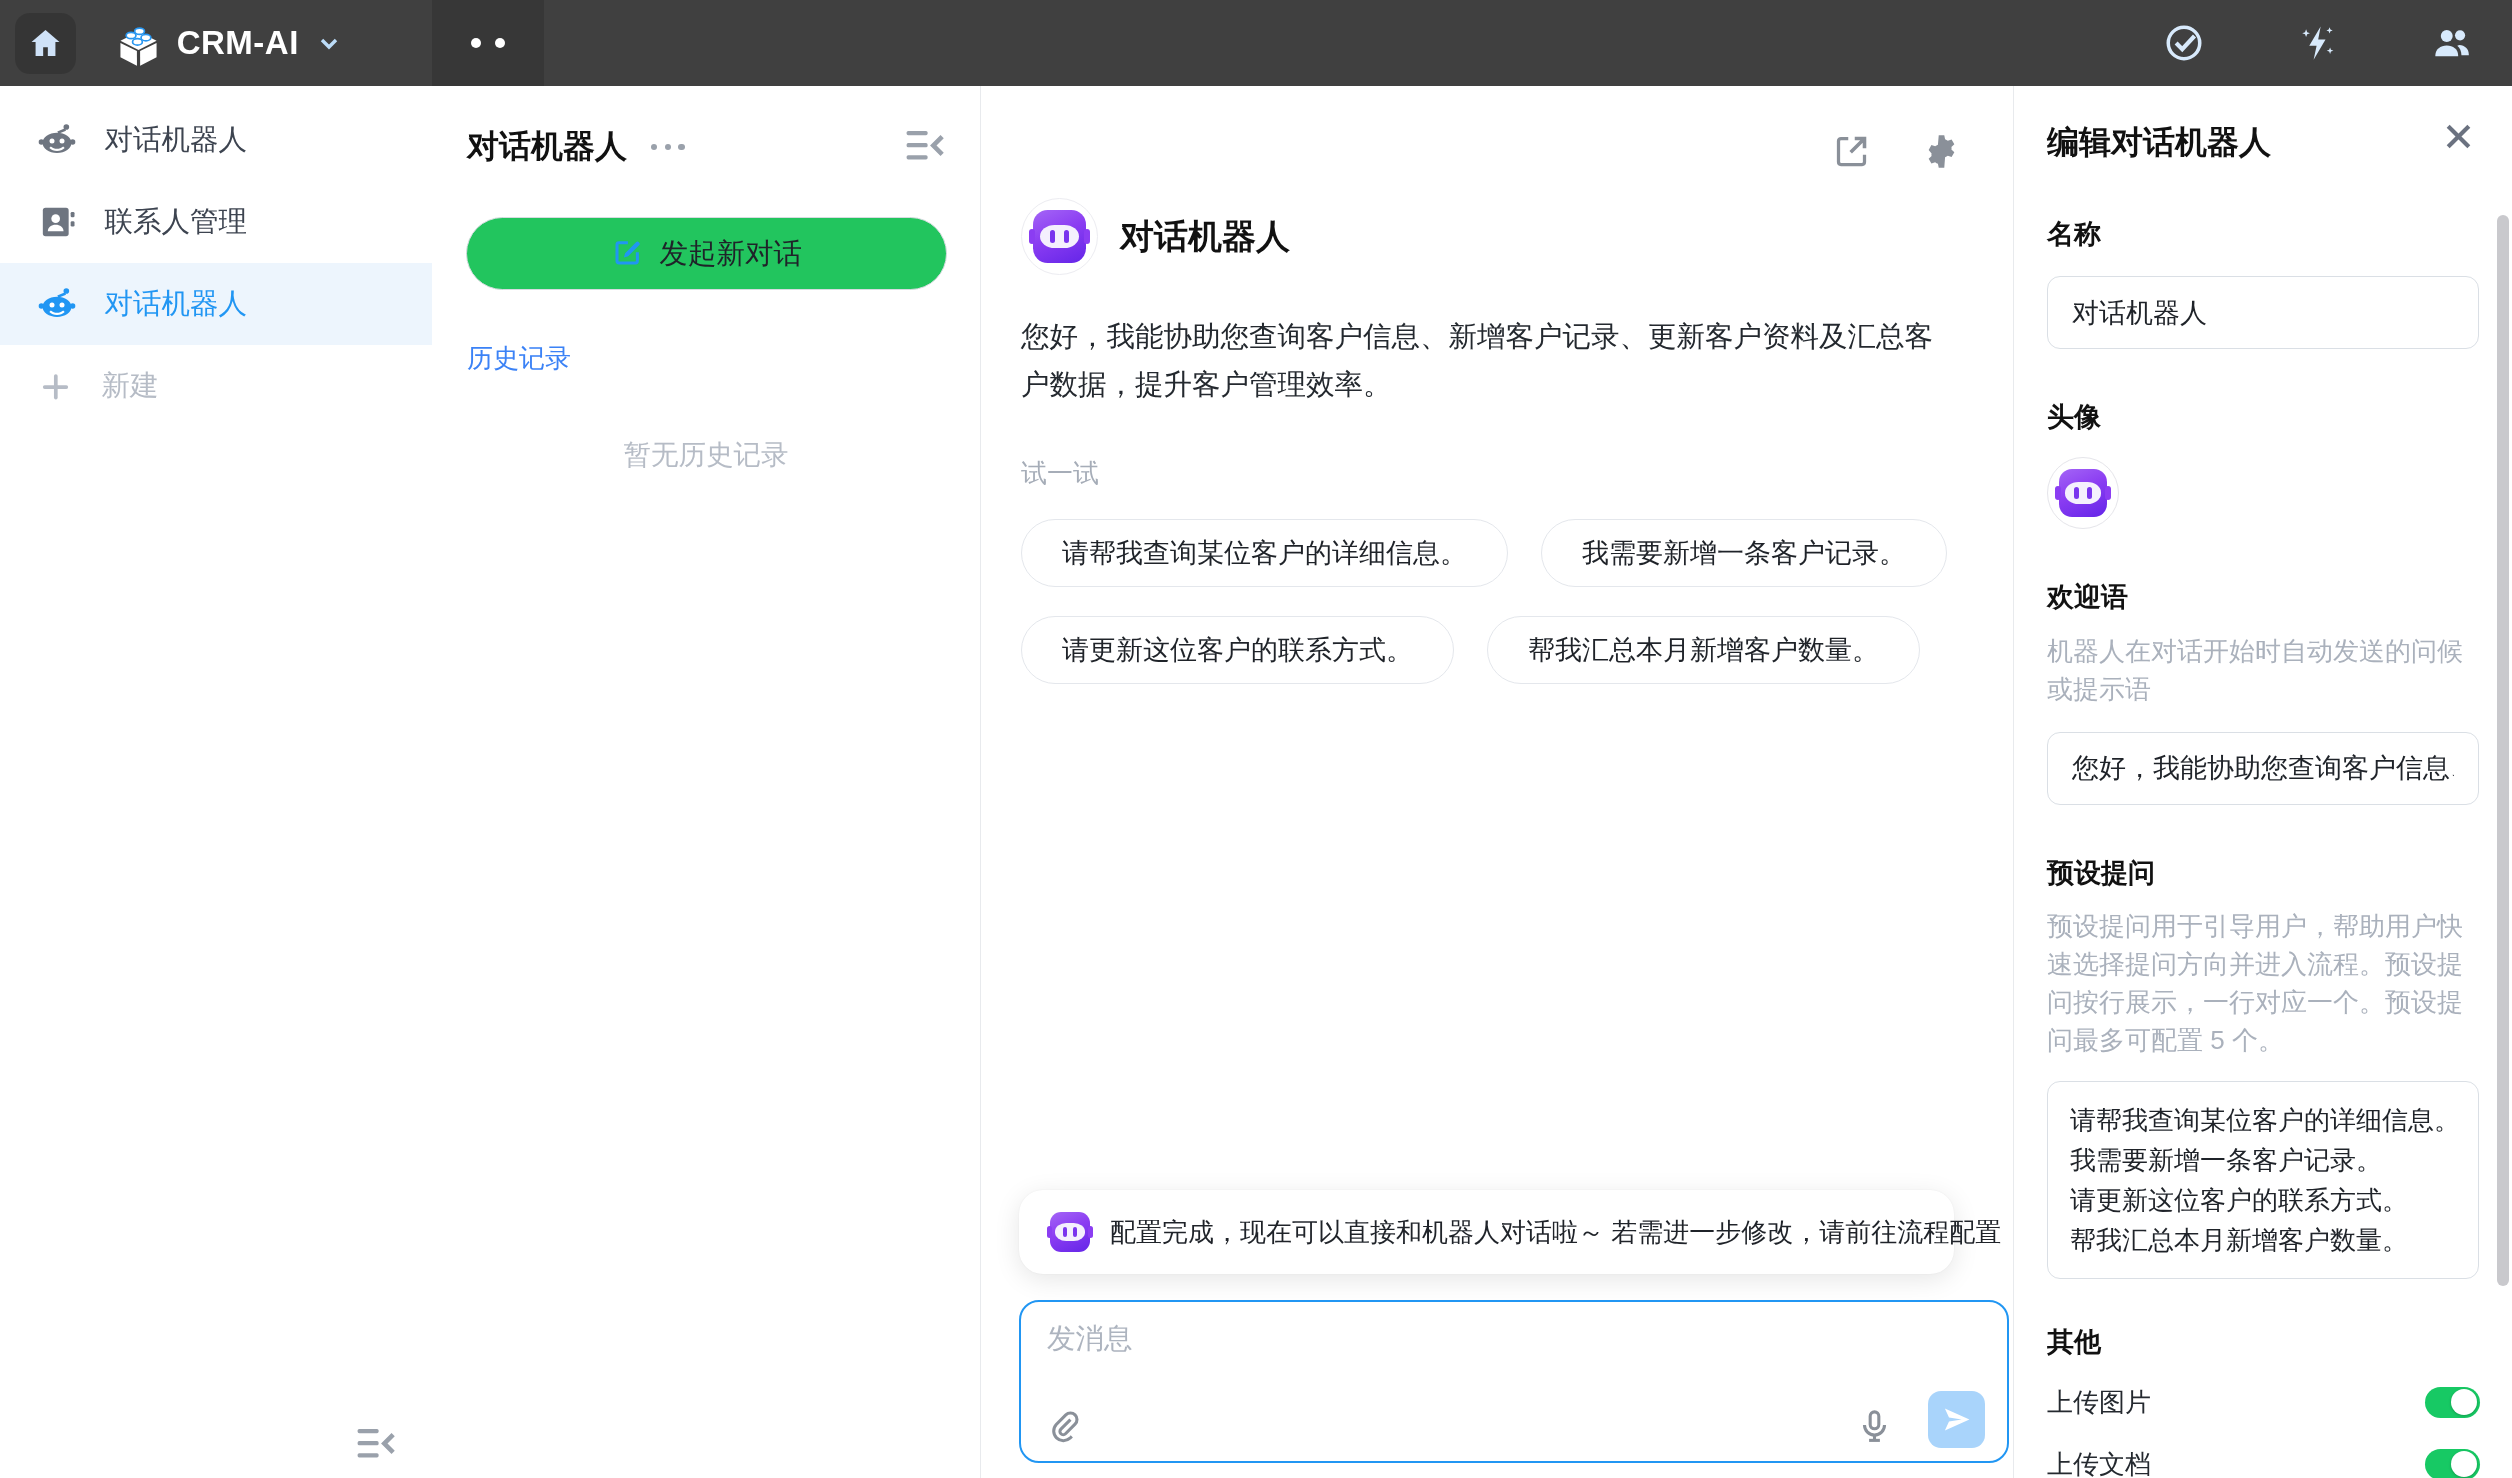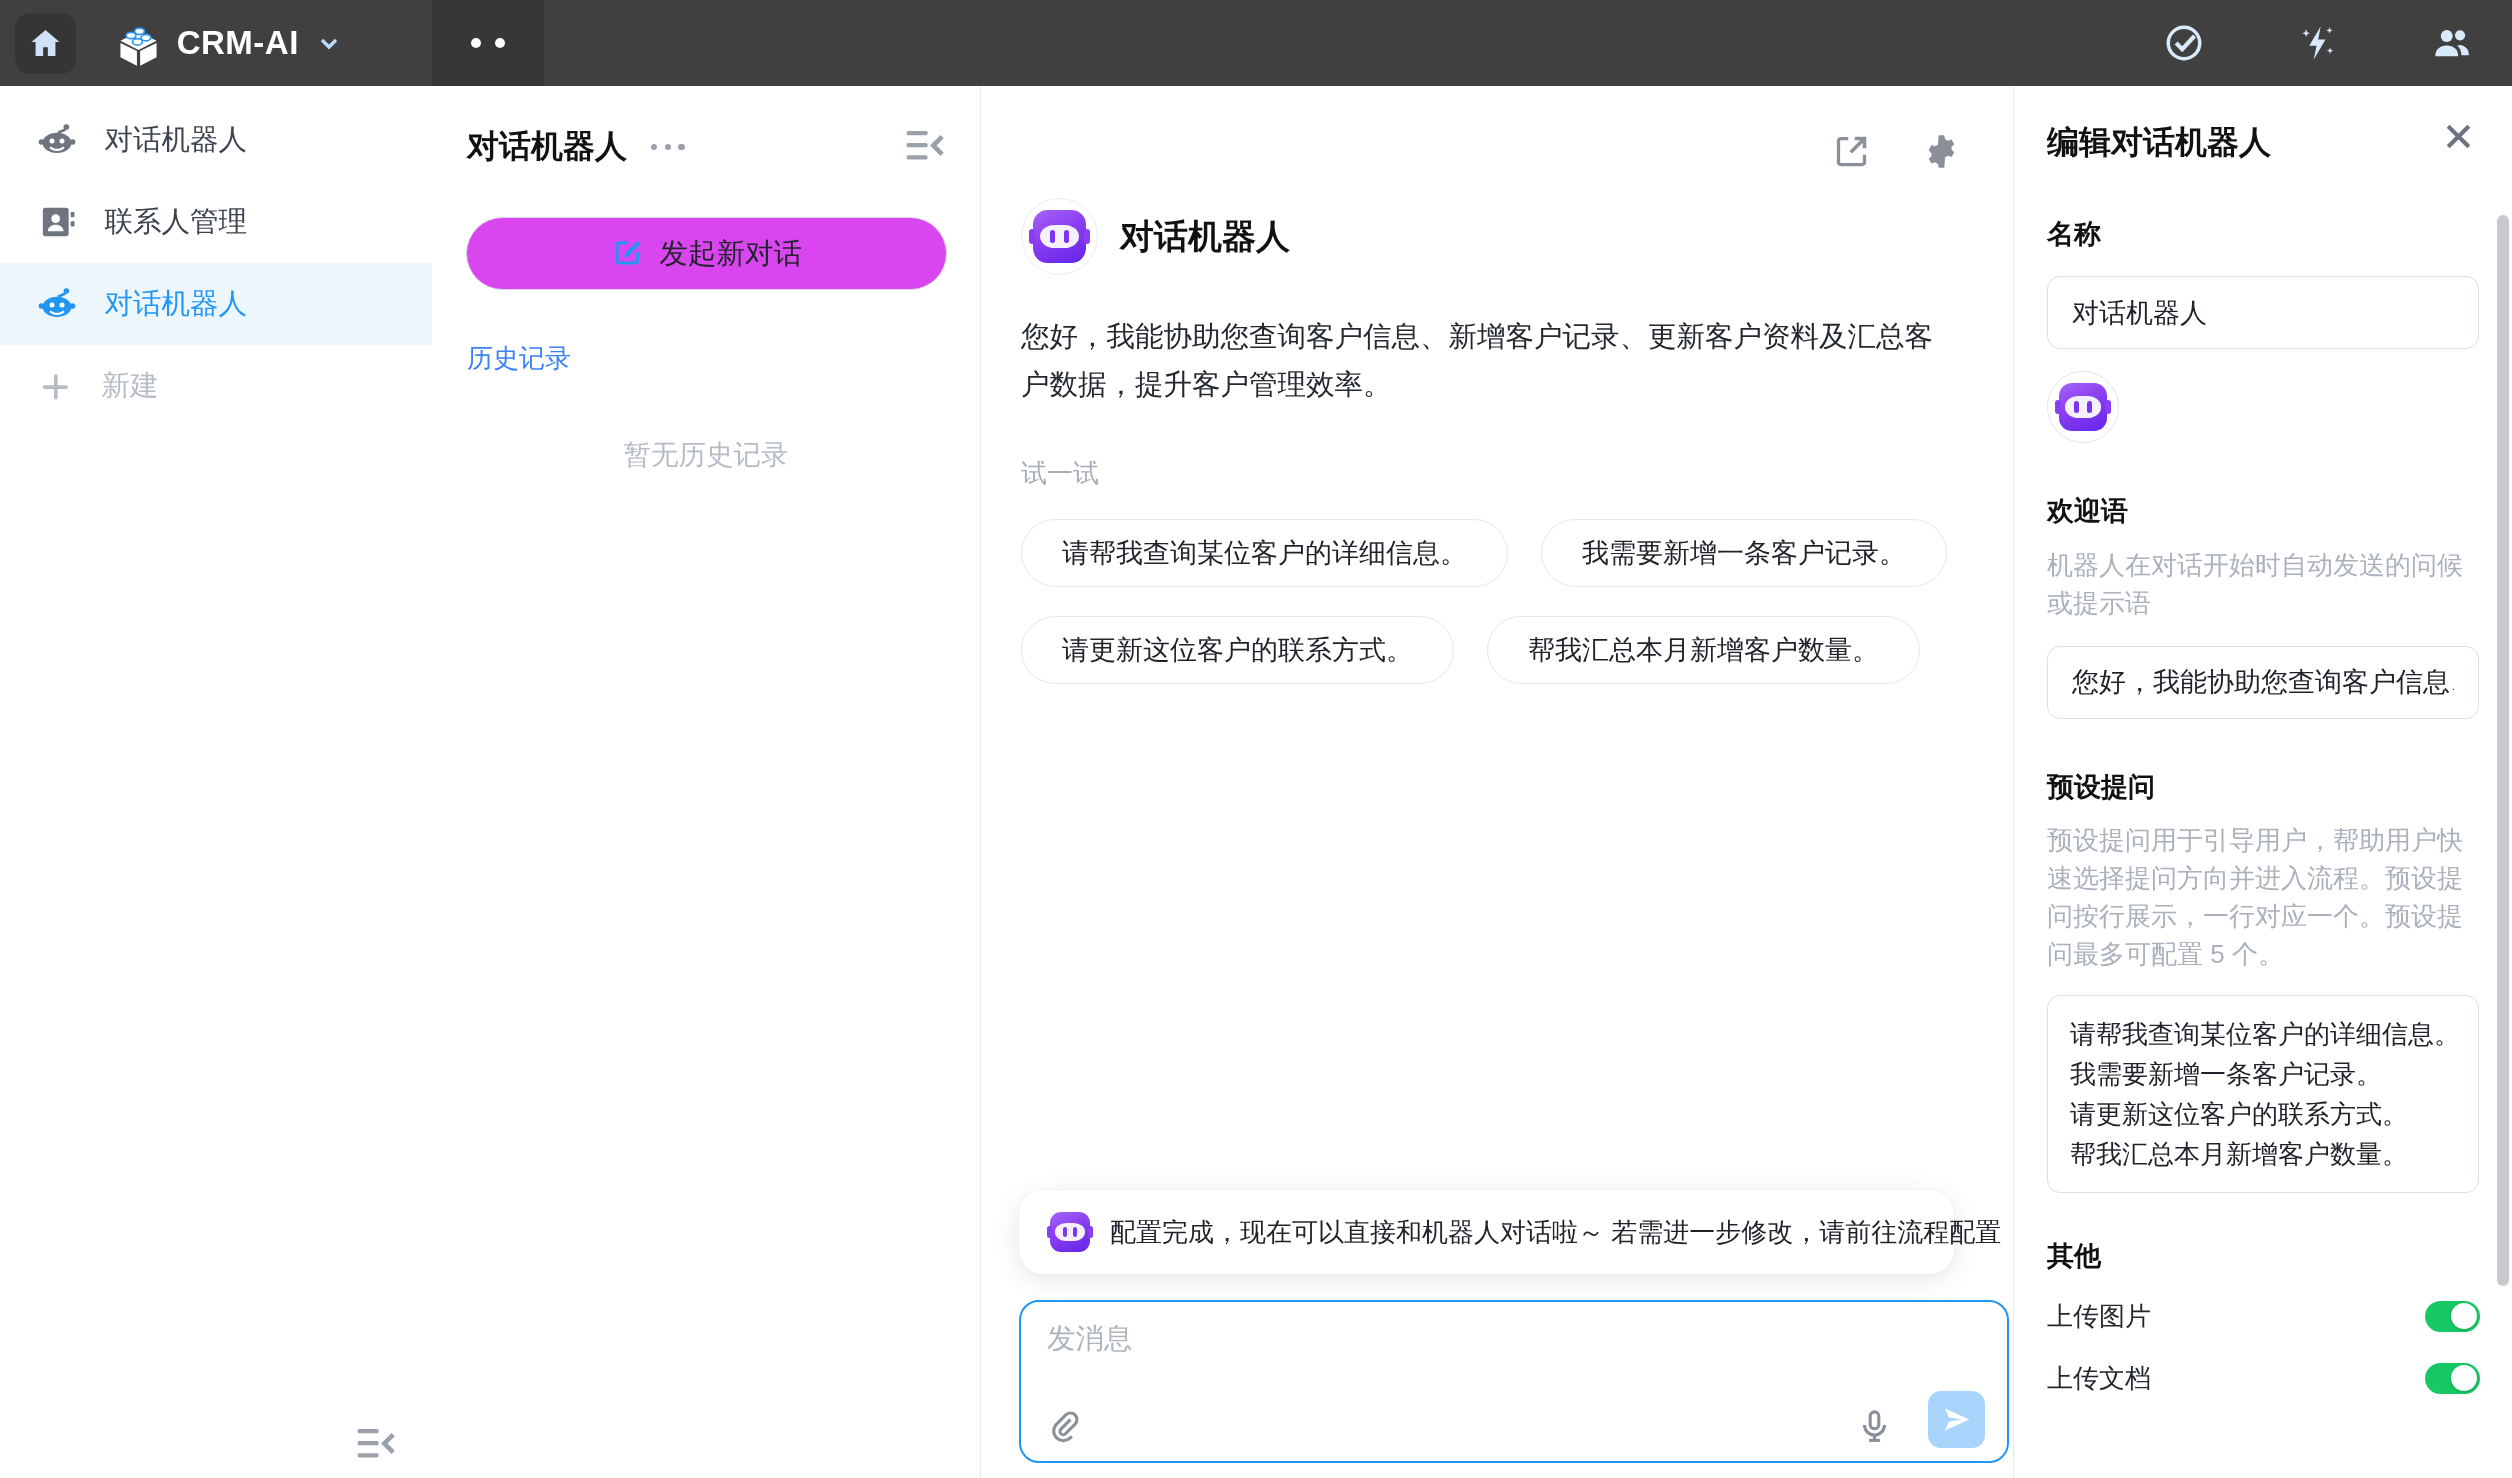--- a/index.html
+++ b/index.html
@@ -43,21 +43,21 @@
   .side-fold { position:absolute; left:356px; bottom:16.5px; width:42px; height:37px; cursor:pointer; }
   .side-fold svg, .col2-fold svg { width:42px; height:37px; fill:#9aa1ab; }
 
   
   .col2-head { display:flex; align-items:center; padding:39px 33px 0 35px; }
   .col2-title { font-size:32px; font-weight:bold; color:#111; }
   .dots3 { display:flex; gap:7.3px; margin-left:24px; }
   .dots3 i { width:6.4px; height:6.4px; border-radius:50%; background:#9aa1ab; }
   .col2-fold { margin-left:auto; cursor:pointer; }
   .newchat-btn { margin:48px auto 0; width:481px; height:73px; border:1.8px solid #d7dbe0; border-radius:40px;
-    background:#d946ef; display:flex; align-items:center; justify-content:center; gap:16.5px;
+    background:#22c55e; display:flex; align-items:center; justify-content:center; gap:16.5px;
     font-size:28.5px; color:#1f2329; cursor:pointer; }
   .newchat-btn svg { width:33px; height:33px; fill:#2196f3; }
   .history-label { margin:51px 0 0 35px; font-size:26px; color:#3b82f6; }
   .history-empty { margin-top:61px; text-align:center; font-size:27.5px; color:#b6bcc6; }
 
   
   .main-actions { position:absolute; top:46px; right:51px; display:flex; gap:51px; align-items:center; }
   .main-actions svg { width:39px; height:39px; cursor:pointer; }
   .chat-body { padding:112px 51px 0 39px; }
   .bot-row { display:flex; align-items:center; gap:22px; }
@@ -327,20 +327,21 @@
           <svg viewBox="0 0 24 24">
               <line x1="4" y1="4" x2="20" y2="20"></line>
               <line x1="20" y1="4" x2="4" y2="20"></line>
             </svg>
         </span>
       </div>
 
       <div class="fld-label mt-name">名称</div>
       <input class="txt-input" type="text" value="对话机器人" style="">
 
+      <div class="fld-label mt-sec">头像</div>
       <div class="avatar-wrap">
         <div class="bot-face md">
           <div class="ear l"></div>
             <div class="ear r"></div>
           <div class="goggle">
               <div class="eye"></div>
               <div class="eye"></div>
             </div>
         </div>
       </div>

